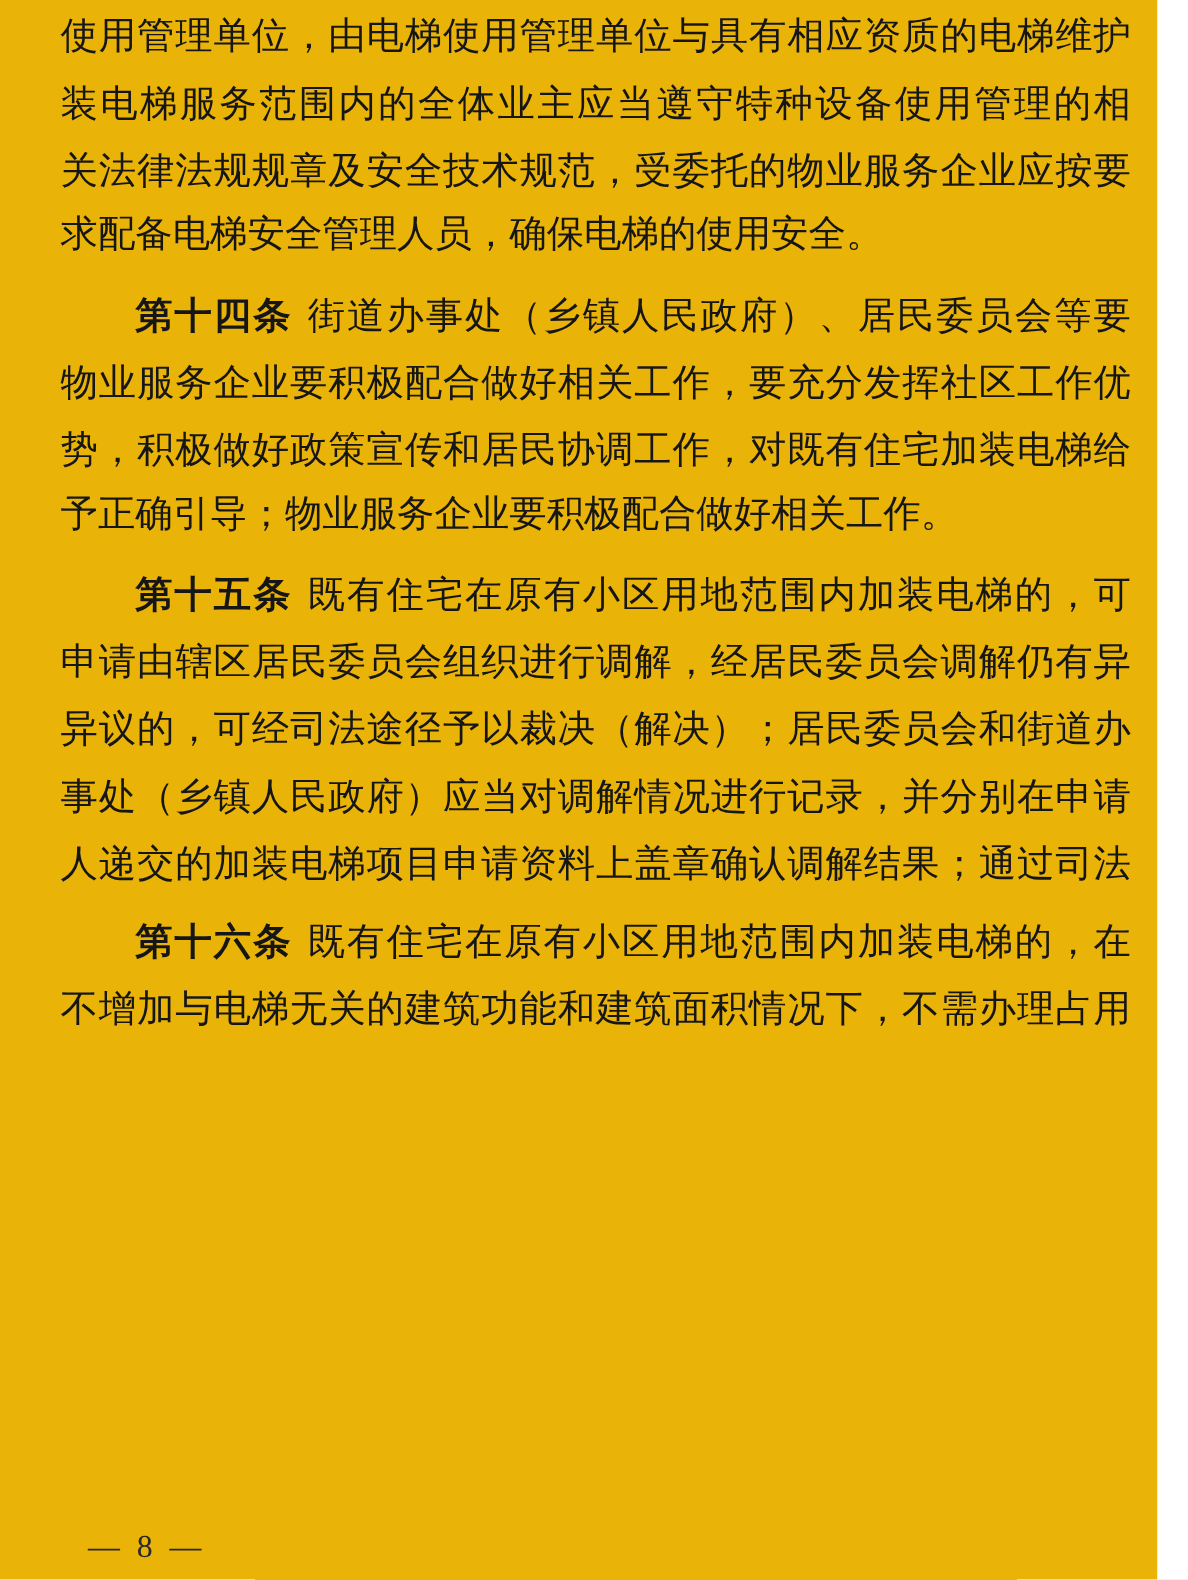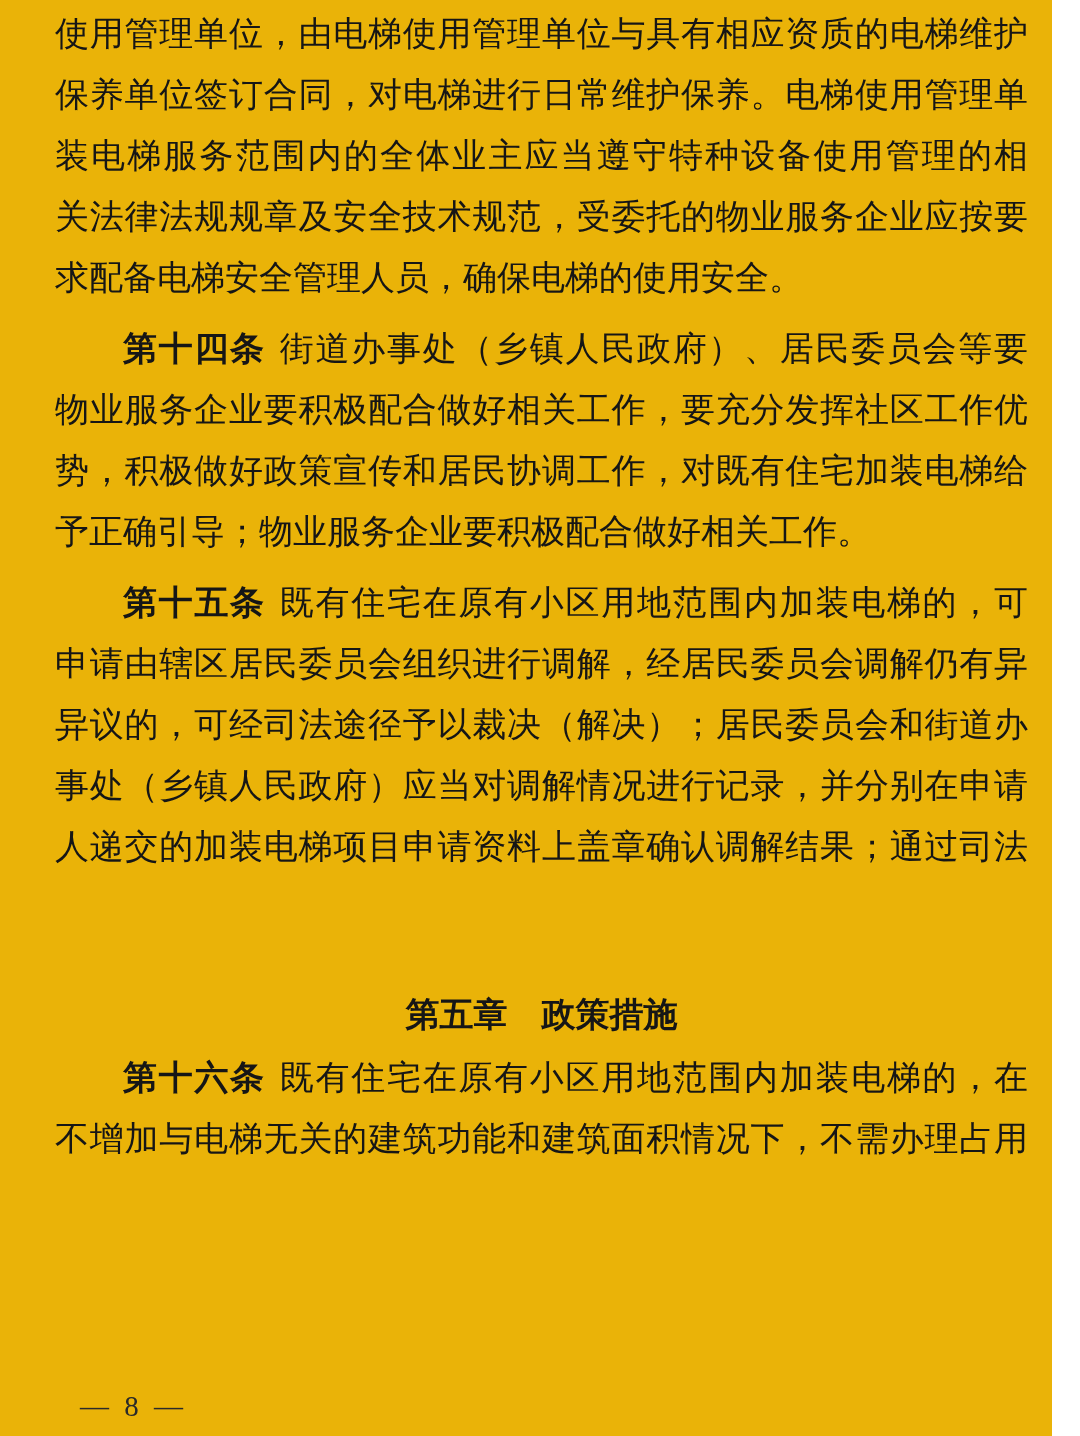--- a/index.html
+++ b/index.html
@@ -29,20 +29,21 @@
     line-height: 61px;
     font-size: 34px;
     letter-spacing: 0;
     text-align: justify;
     text-align-last: justify;
     -moz-text-align-last: justify;
     white-space: normal;
   }
   .line.short {
     text-align-last: left;
+    font-family: Liberation Mono, monospace;
     -moz-text-align-last: left;
   }
   .line.first-indent { text-indent: 68px; }
   .lead {
     font-weight: 700;
     margin-right: 14px;
   }
   .chapter {
     height: 61px;
     line-height: 61px;
@@ -63,42 +64,40 @@
   }
 </style>
 </head>
 <body>
 
 <div class="page">
   <div class="text-block">
 
     <div class="para">
       <div class="line">使用管理单位，由电梯使用管理单位与具有相应资质的电梯维护</div>
-      <div class="line">保养单位签订合同，对电梯进行日常维护保养。电梯使用管理单</div>
       <div class="line">装电梯服务范围内的全体业主应当遵守特种设备使用管理的相</div>
       <div class="line">关法律法规规章及安全技术规范，受委托的物业服务企业应按要</div>
       <div class="line short">求配备电梯安全管理人员，确保电梯的使用安全。</div>
     </div>
 
     <div class="para">
       <div class="line first-indent"><b class="lead">第十四条</b><span>街道办事处（乡镇人民政府）、居民委员会等要</span></div>
       <div class="line">物业服务企业要积极配合做好相关工作，要充分发挥社区工作优</div>
       <div class="line">势，积极做好政策宣传和居民协调工作，对既有住宅加装电梯给</div>
       <div class="line short">予正确引导；物业服务企业要积极配合做好相关工作。</div>
     </div>
 
     <div class="para">
       <div class="line first-indent"><b class="lead">第十五条</b><span>既有住宅在原有小区用地范围内加装电梯的，可</span></div>
       <div class="line">申请由辖区居民委员会组织进行调解，经居民委员会调解仍有异</div>
       <div class="line">异议的，可经司法途径予以裁决（解决）；居民委员会和街道办</div>
       <div class="line">事处（乡镇人民政府）应当对调解情况进行记录，并分别在申请</div>
       <div class="line">人递交的加装电梯项目申请资料上盖章确认调解结果；通过司法</div>
     </div>
 
-    <div class="chapter">第五章　政策措施</div>
 
     <div class="para">
       <div class="line first-indent"><b class="lead">第十六条</b><span>既有住宅在原有小区用地范围内加装电梯的，在</span></div>
       <div class="line">不增加与电梯无关的建筑功能和建筑面积情况下，不需办理占用</div>
     </div>
 
   </div>
 
   <div class="footer">— 8 —</div>
 </div>

